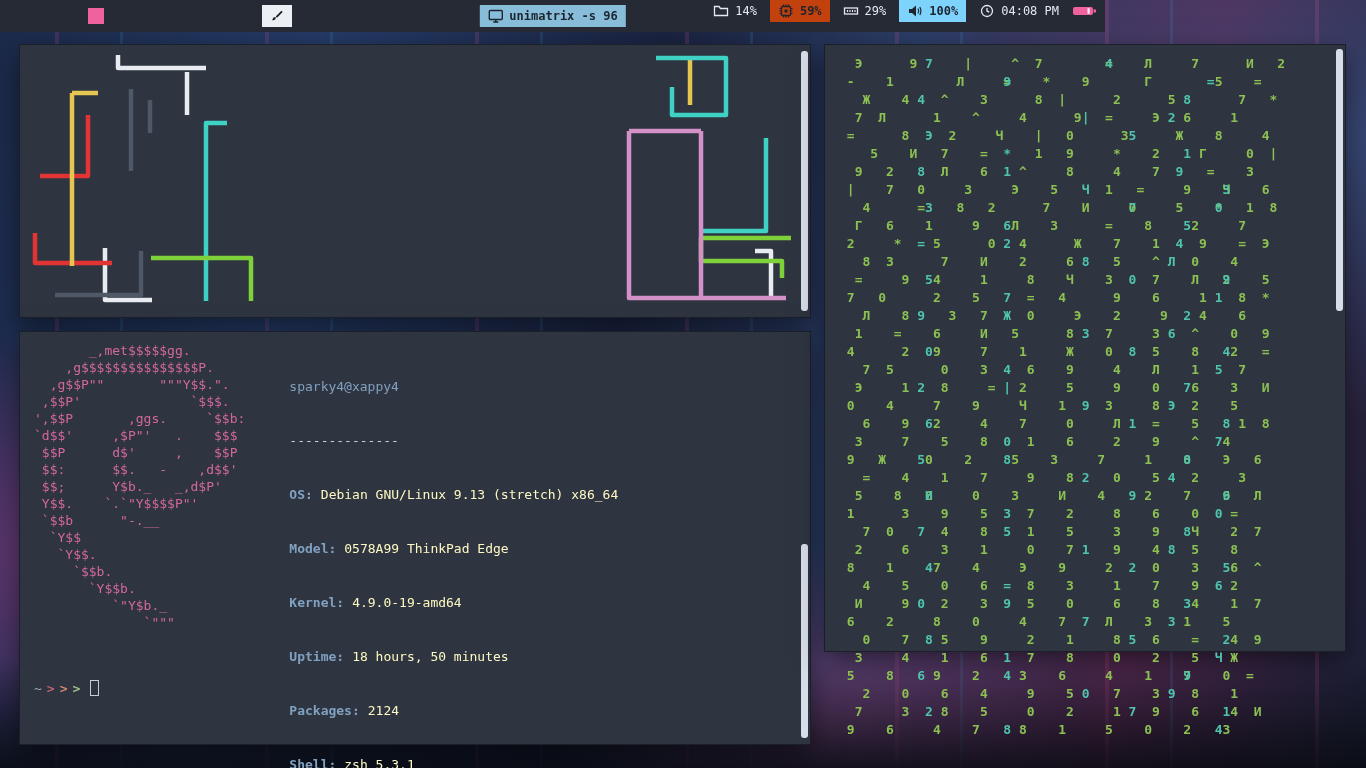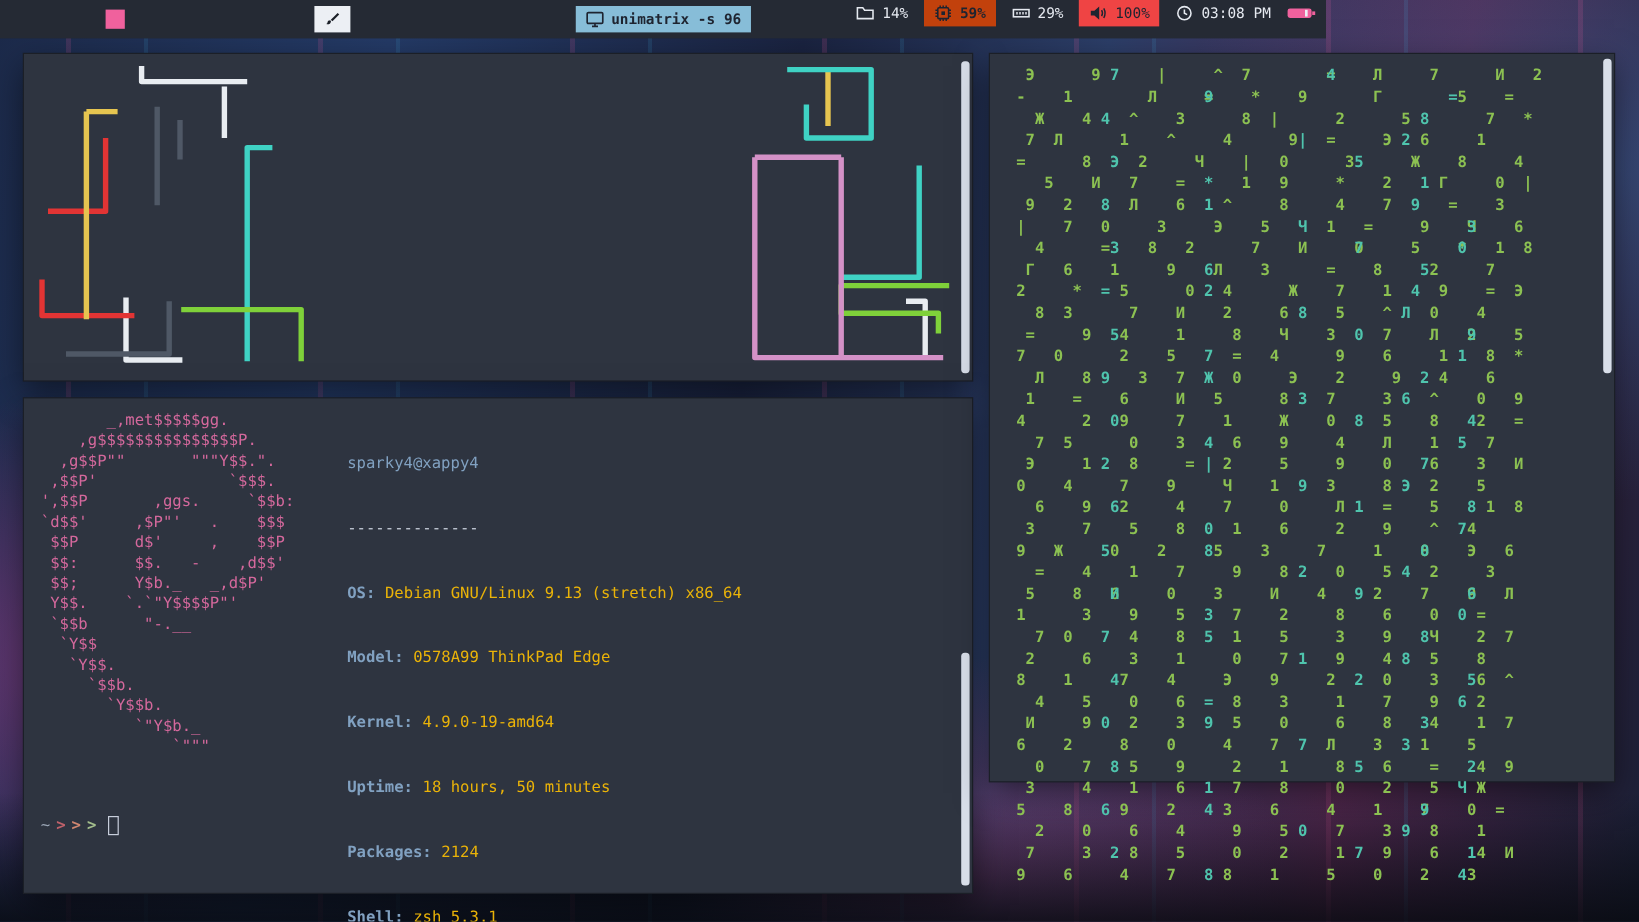--- a/index.html
+++ b/index.html
@@ -15,21 +15,21 @@
   }
 
   
   .topbar{position:absolute;left:0;top:0;width:1105px;height:32px;background:#252a34;z-index:9}
   .ws{position:absolute;left:88px;top:8px;width:16px;height:16px;background:#f0619d}
   .mod{display:flex;align-items:center;gap:6px;height:22px;padding:0 8px;font-size:12px;color:#e5e9f0;white-space:nowrap}
   .mod-brush{position:absolute;left:262px;top:5px;width:30px;background:#eceff4;justify-content:center}
   .mod-title{position:absolute;left:50%;top:5px;transform:translateX(-50%);background:#87bdd8;color:#1e2430;font-weight:bold}
   .bar-right{position:absolute;right:8px;top:0;height:32px;display:flex;gap:13px}
   .mod.pink{background:#c2410c;color:#1e2430;font-weight:bold}
-  .mod.light{background:#ef4444;color:#1e2430;font-weight:normal}
+  .mod.light{background:#7dd3fc;color:#1e2430;font-weight:bold}
   .mod.plain{padding:0}
 
   
   .window{position:absolute;background:#2e3440;box-shadow:0 0 0 1px #1b1f27,0 10px 26px rgba(0,0,0,.5)}
   .win-pipes{left:20px;top:45px;width:790px;height:272px}
   .win-fetch{left:20px;top:332px;width:790px;height:412px}
   .win-matrix{left:825px;top:45px;width:520px;height:606px}
   .thumb{position:absolute;right:2px;width:7px;border-radius:3px;background:#d8dee9}
   .thumb-pipes{top:6px;height:260px}
   .thumb-fetch{top:212px;height:194px}
@@ -37,21 +37,21 @@
 
   .pipes-svg{position:absolute;left:0;top:0;width:100%;height:100%}
 
   
   .fetch-pad{position:absolute;left:14px;top:10px;right:16px;display:flex}
   .ascii{color:#d4689c;font-size:13px;line-height:17px;white-space:pre}
   .info{margin-left:44px;font-size:13px;line-height:18px;color:#d0d6e0;white-space:pre}
   .nf-title{color:#81a1c1;font-weight:normal}
   .nf-sep{color:#c9d0dc}
   .lab{color:#81a1c1;font-weight:bold;margin-right:8px}
-  .val{color:#eab308}
+  .val{color:#fef9c3}
   .prompt{position:absolute;left:14px;top:348px;font-size:13px;display:flex;align-items:center;gap:5px;font-weight:bold}
   .p-cwd{color:#9aa5b5;font-weight:normal}
   .c1{color:#bf616a}.c2{color:#d08770}.c3{color:#a3be8c}
   .cursor{display:inline-block;width:9px;height:16px;border:1px solid #c7cedb;margin-left:5px}
 
   
   .mx{position:absolute;left:14px;top:10px;font-size:13px;line-height:18px;white-space:pre;font-weight:bold}
   .mx-green{color:#8cc152}
   .mx-cyan{color:#4fc4ad}
 </style>
@@ -109,21 +109,21 @@
           <path d="M11 5.5 Q12.5 8 11 10.5 M12.8 4 Q15 8 12.8 12" stroke="#1e2430" stroke-width="1.2" fill="none"></path>
         </svg>
         <span>100%</span>
       </div>
 
       <div class="mod plain">
         <svg width="16" height="16" viewBox="0 0 16 16">
           <circle cx="8" cy="8" r="5.5" fill="none" stroke="#e5e9f0" stroke-width="1.3"></circle>
           <path d="M8 5 V8 L10.3 9.2" stroke="#e5e9f0" stroke-width="1.3" fill="none"></path>
         </svg>
-        <span>03:08 PM</span>
+        <span>04:08 PM</span>
       </div>
 
       <div class="mod plain">
         <svg width="25" height="14" viewBox="0 0 25 14">
           <rect x="1" y="3" width="20" height="8" rx="2" fill="#f0619d"></rect>
           <rect x="21.5" y="5.5" width="2.5" height="3" fill="#f0619d"></rect>
           <rect x="15.5" y="4.2" width="2.2" height="5.6" fill="#eceff4"></rect>
         </svg>
       </div>
     </div>

